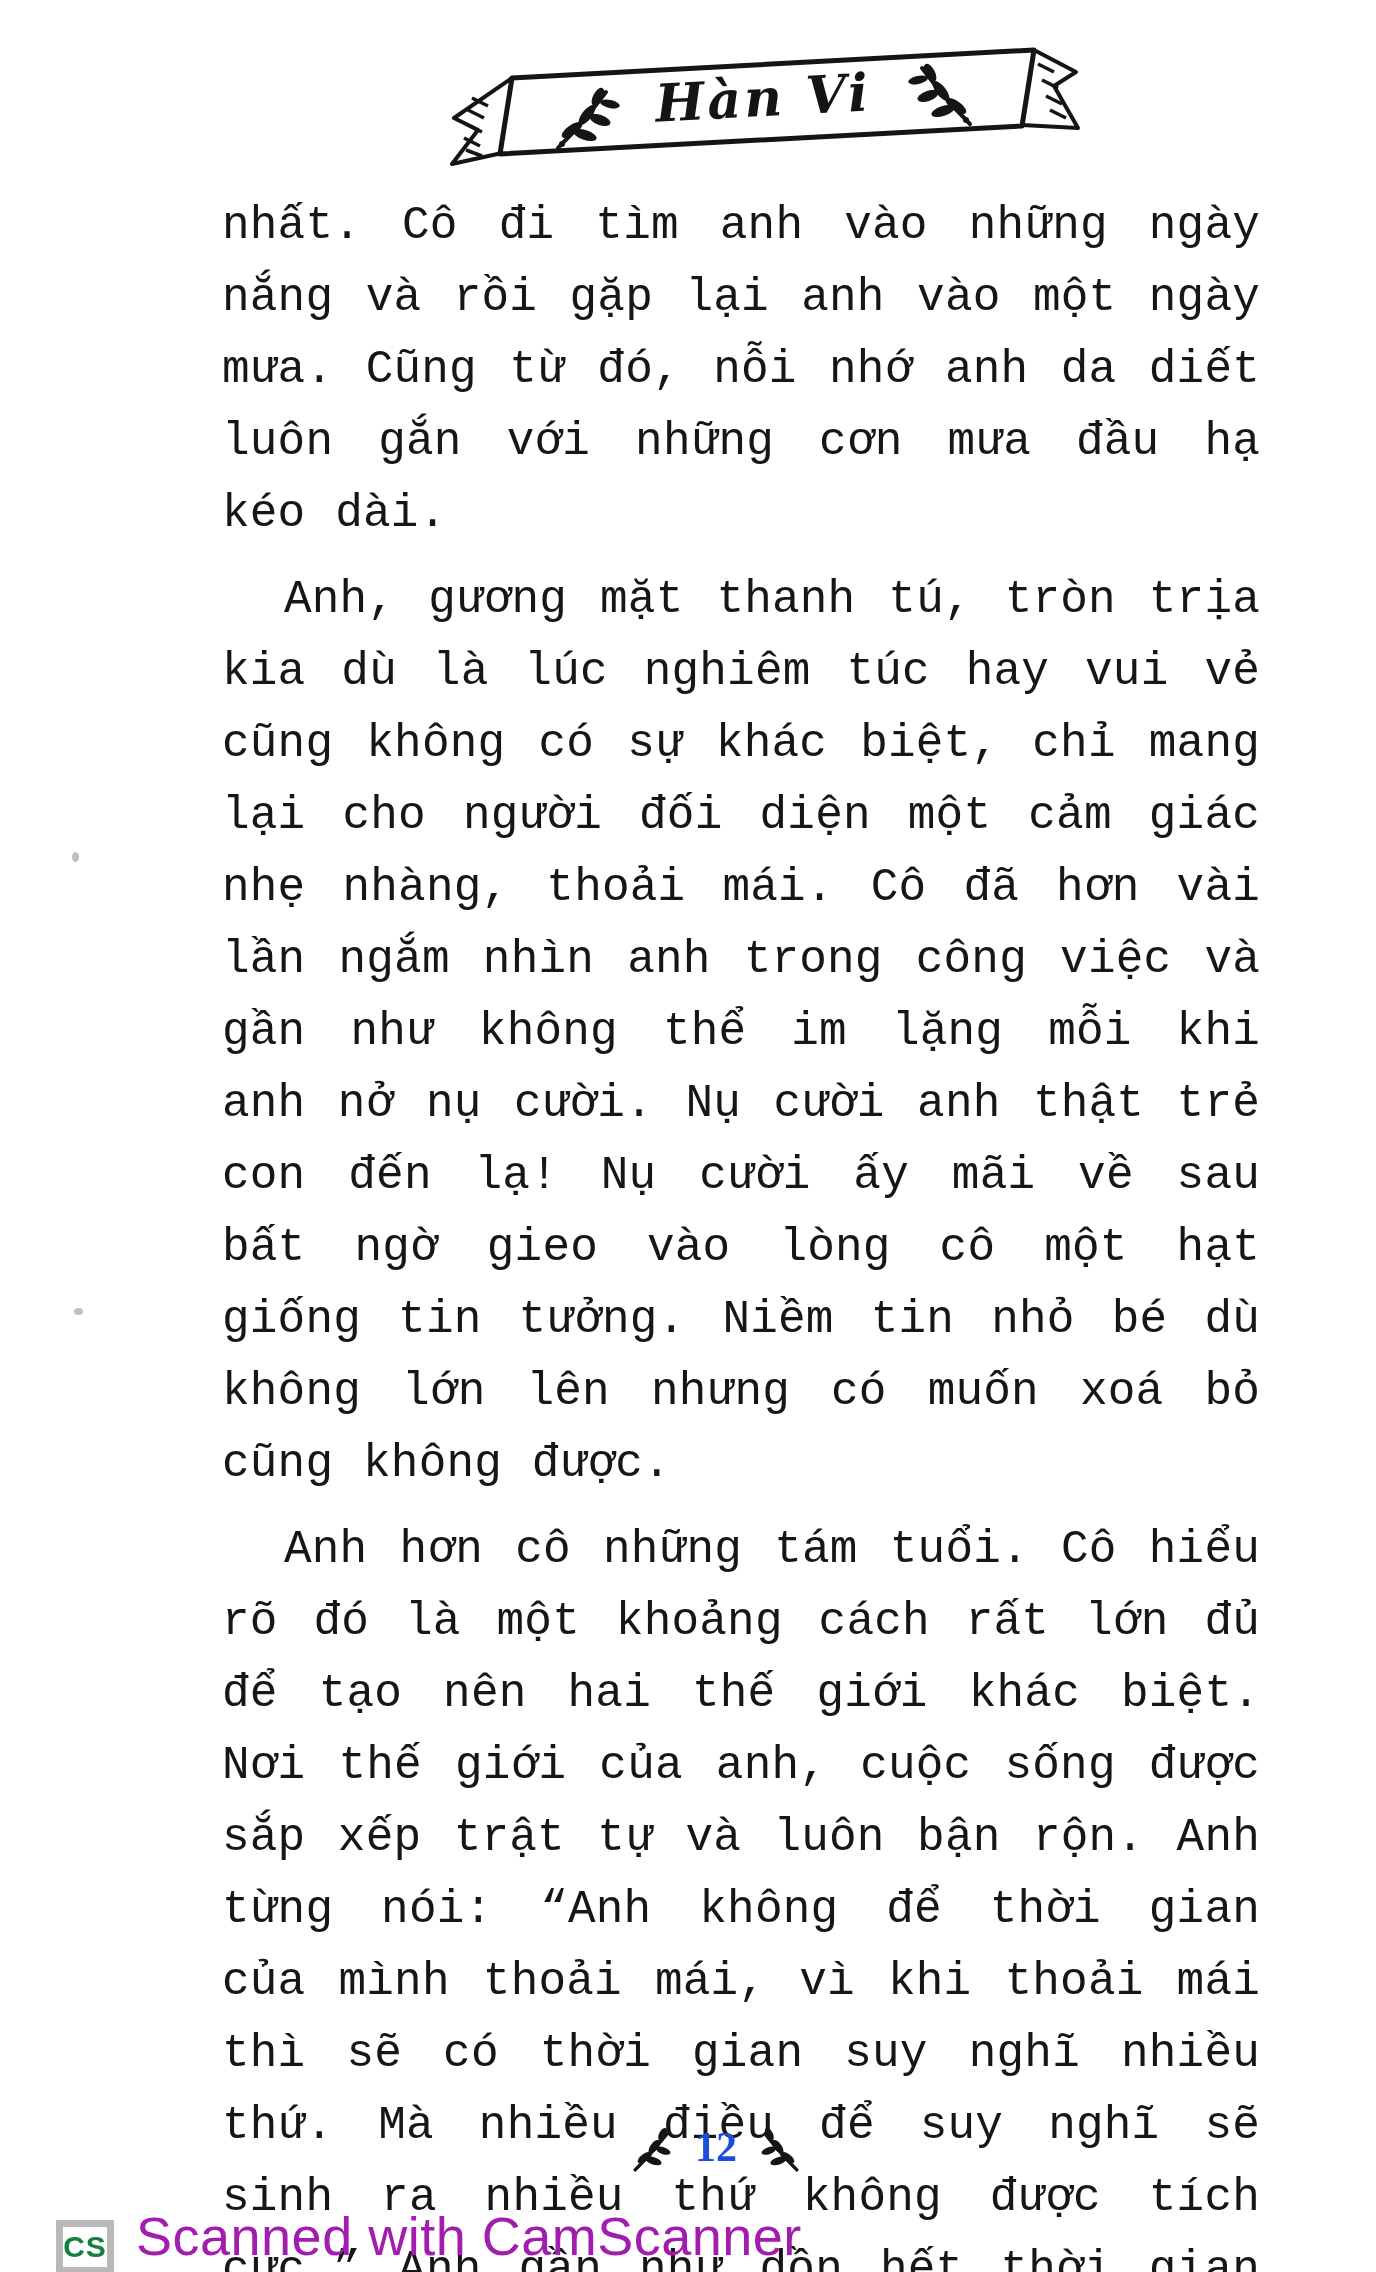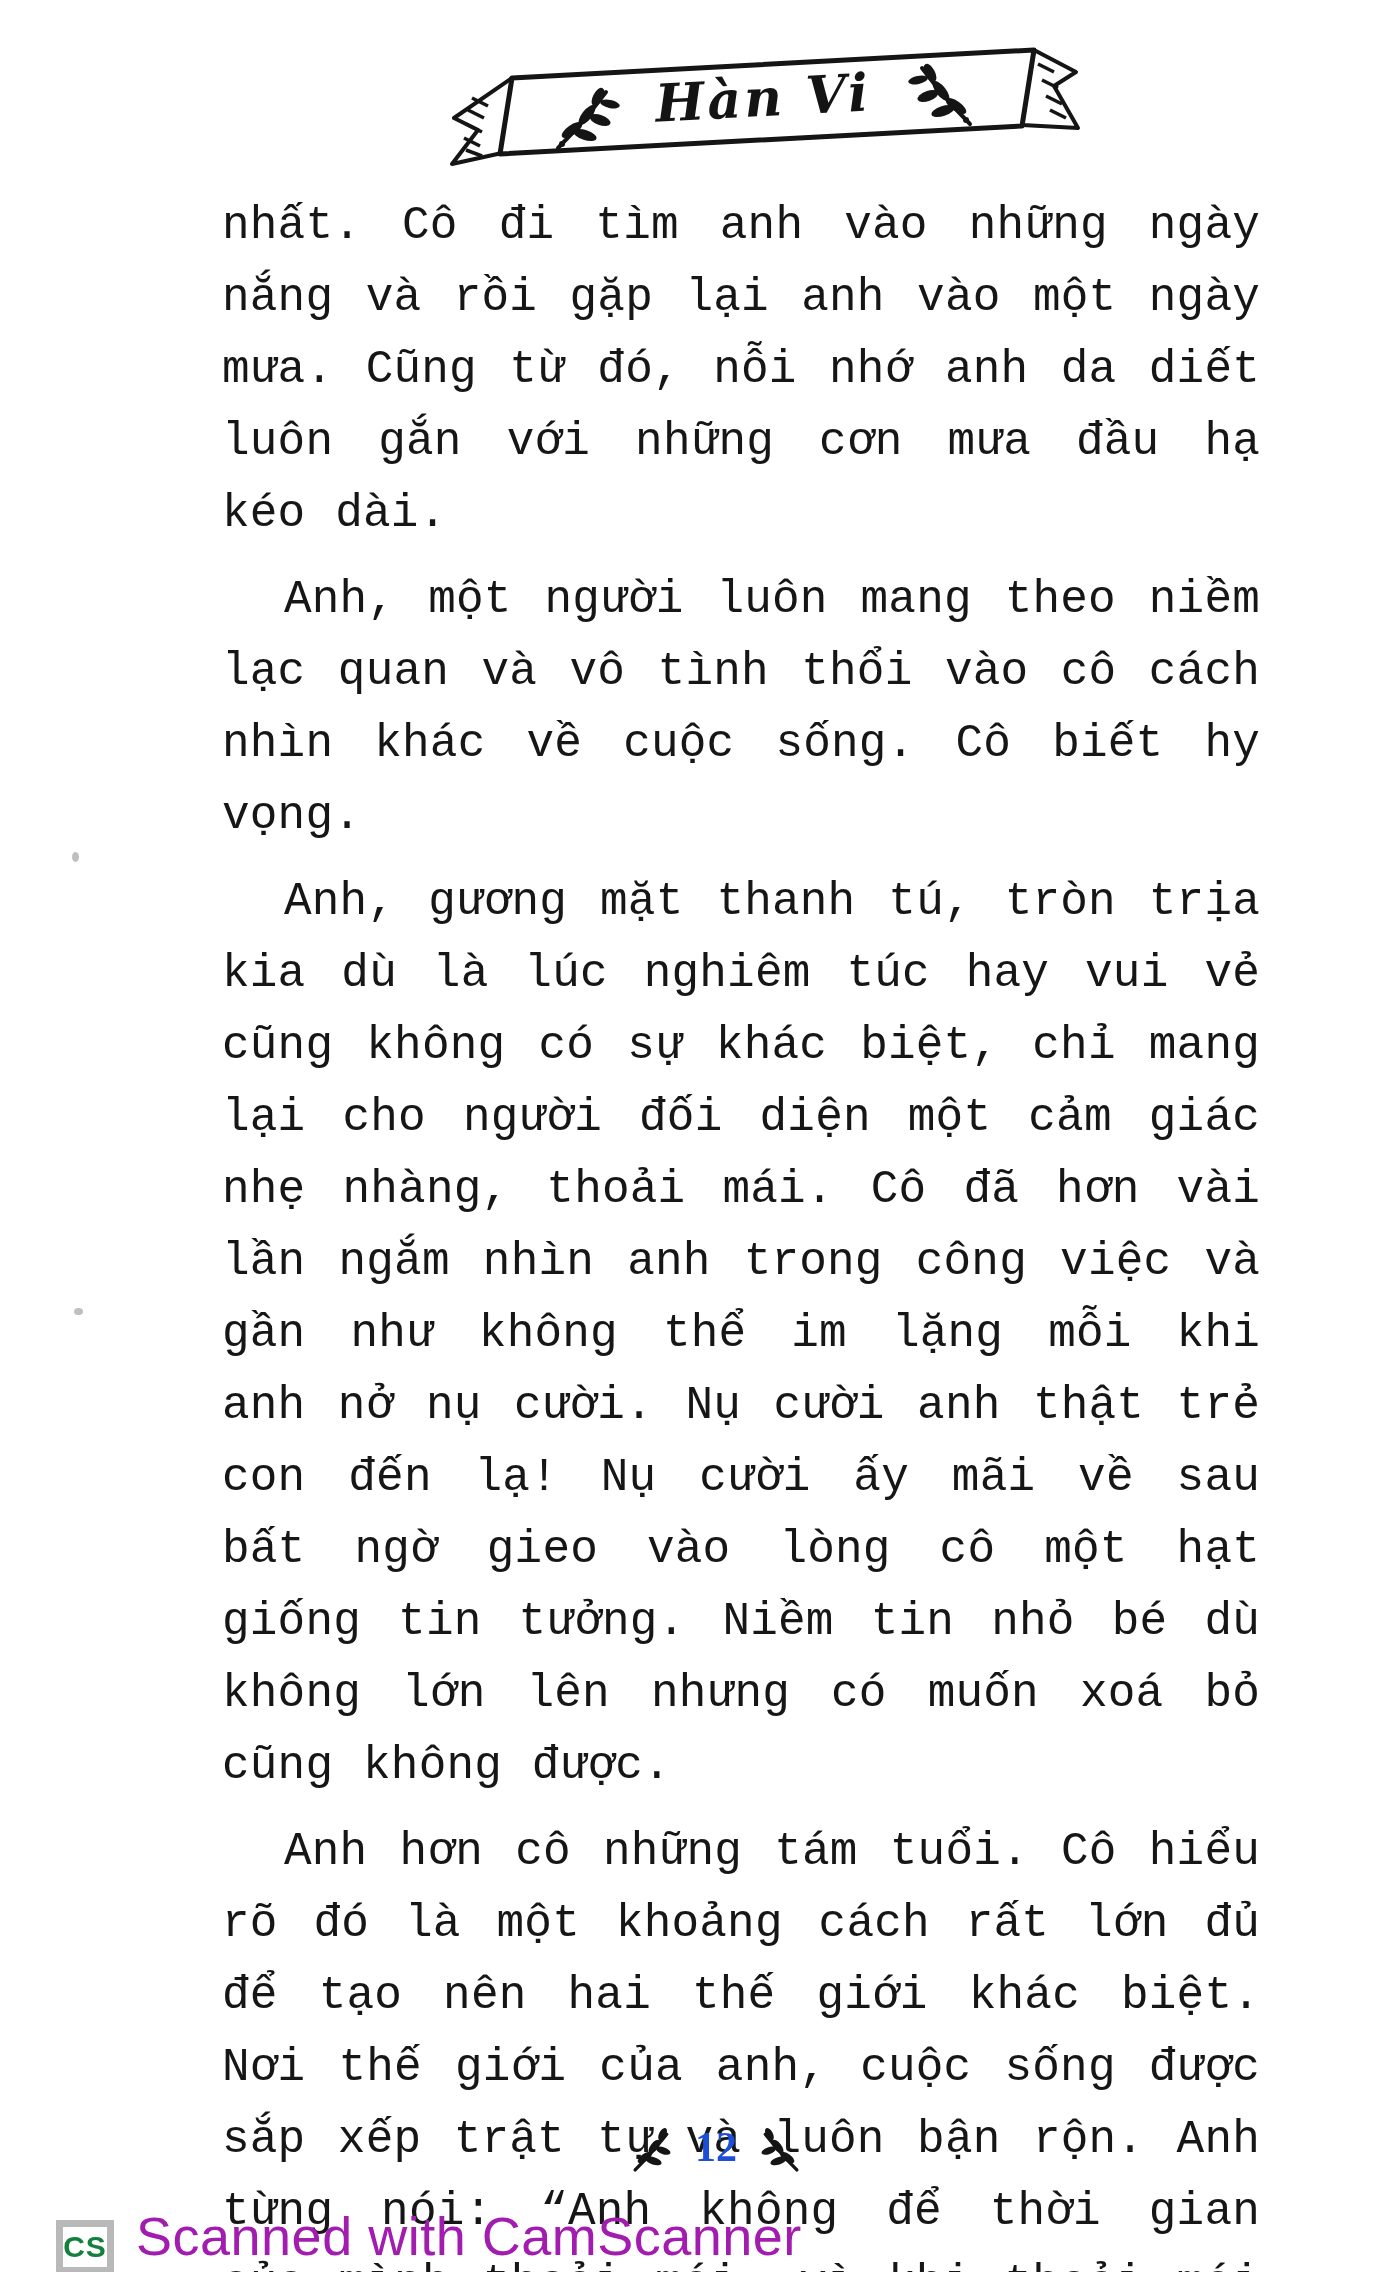--- a/index.html
+++ b/index.html
@@ -114,21 +114,20 @@
     <polygon points="70,48 592,20 580,96 58,124" fill="#ffffff" stroke="#151515" stroke-width="5" stroke-linejoin="round"></polygon>
 
     <use href="#sprig" transform="translate(112,52)"></use>
     <use href="#sprig" transform="translate(532,28) scale(-1,1)"></use>
 
     <text x="322" y="86" transform="rotate(-3 322 86)" text-anchor="middle" font-family="DejaVu Serif, serif" font-style="italic" font-weight="bold" font-size="52" letter-spacing="3" fill="#141414">Hàn Vi</text>
   </svg>
 
   <div class="body-text">
     <p class="continuation">nhất. Cô đi tìm anh vào những ngày nắng và rồi gặp lại anh vào một ngày mưa. Cũng từ đó, nỗi nhớ anh da diết luôn gắn với những cơn mưa đầu hạ kéo dài.</p>
-    <p>Anh, một người luôn mang theo niềm lạc quan và vô tình thổi vào cô cách nhìn khác về cuộc sống. Cô biết hy vọng.</p>
     <p>Anh, gương mặt thanh tú, tròn trịa kia dù là lúc nghiêm túc hay vui vẻ cũng không có sự khác biệt, chỉ mang lại cho người đối diện một cảm giác nhẹ nhàng, thoải mái. Cô đã hơn vài lần ngắm nhìn anh trong công việc và gần như không thể im lặng mỗi khi anh nở nụ cười. Nụ cười anh thật trẻ con đến lạ! Nụ cười ấy mãi về sau bất ngờ gieo vào lòng cô một hạt giống tin tưởng. Niềm tin nhỏ bé dù không lớn lên nhưng có muốn xoá bỏ cũng không được.</p>
     <p>Anh hơn cô những tám tuổi. Cô hiểu rõ đó là một khoảng cách rất lớn đủ để tạo nên hai thế giới khác biệt. Nơi thế giới của anh, cuộc sống được sắp xếp trật tự và luôn bận rộn. Anh từng nói: “Anh không để thời gian của mình thoải mái, vì khi thoải mái thì sẽ có thời gian suy nghĩ nhiều thứ. Mà nhiều điều để suy nghĩ sẽ sinh ra nhiều thứ không được tích cực.” Anh gần như dồn hết thời gian và tâm trí của mình vào những dự định còn</p>
   </div>
 
   <div class="page-marker">
     <svg width="44" height="48" viewBox="0 0 64 70">
       <path d="M6,64 C22,48 36,32 52,12" fill="none" stroke="#151515" stroke-width="5" stroke-linecap="round"></path>
       <ellipse cx="20" cy="46" rx="12" ry="5.5" fill="#151515" transform="rotate(-35 20 46)"></ellipse>
       <ellipse cx="33" cy="51" rx="12" ry="5.5" fill="#151515" transform="rotate(18 33 51)"></ellipse>
       <ellipse cx="34" cy="30" rx="12" ry="5.5" fill="#151515" transform="rotate(-52 34 30)"></ellipse>

